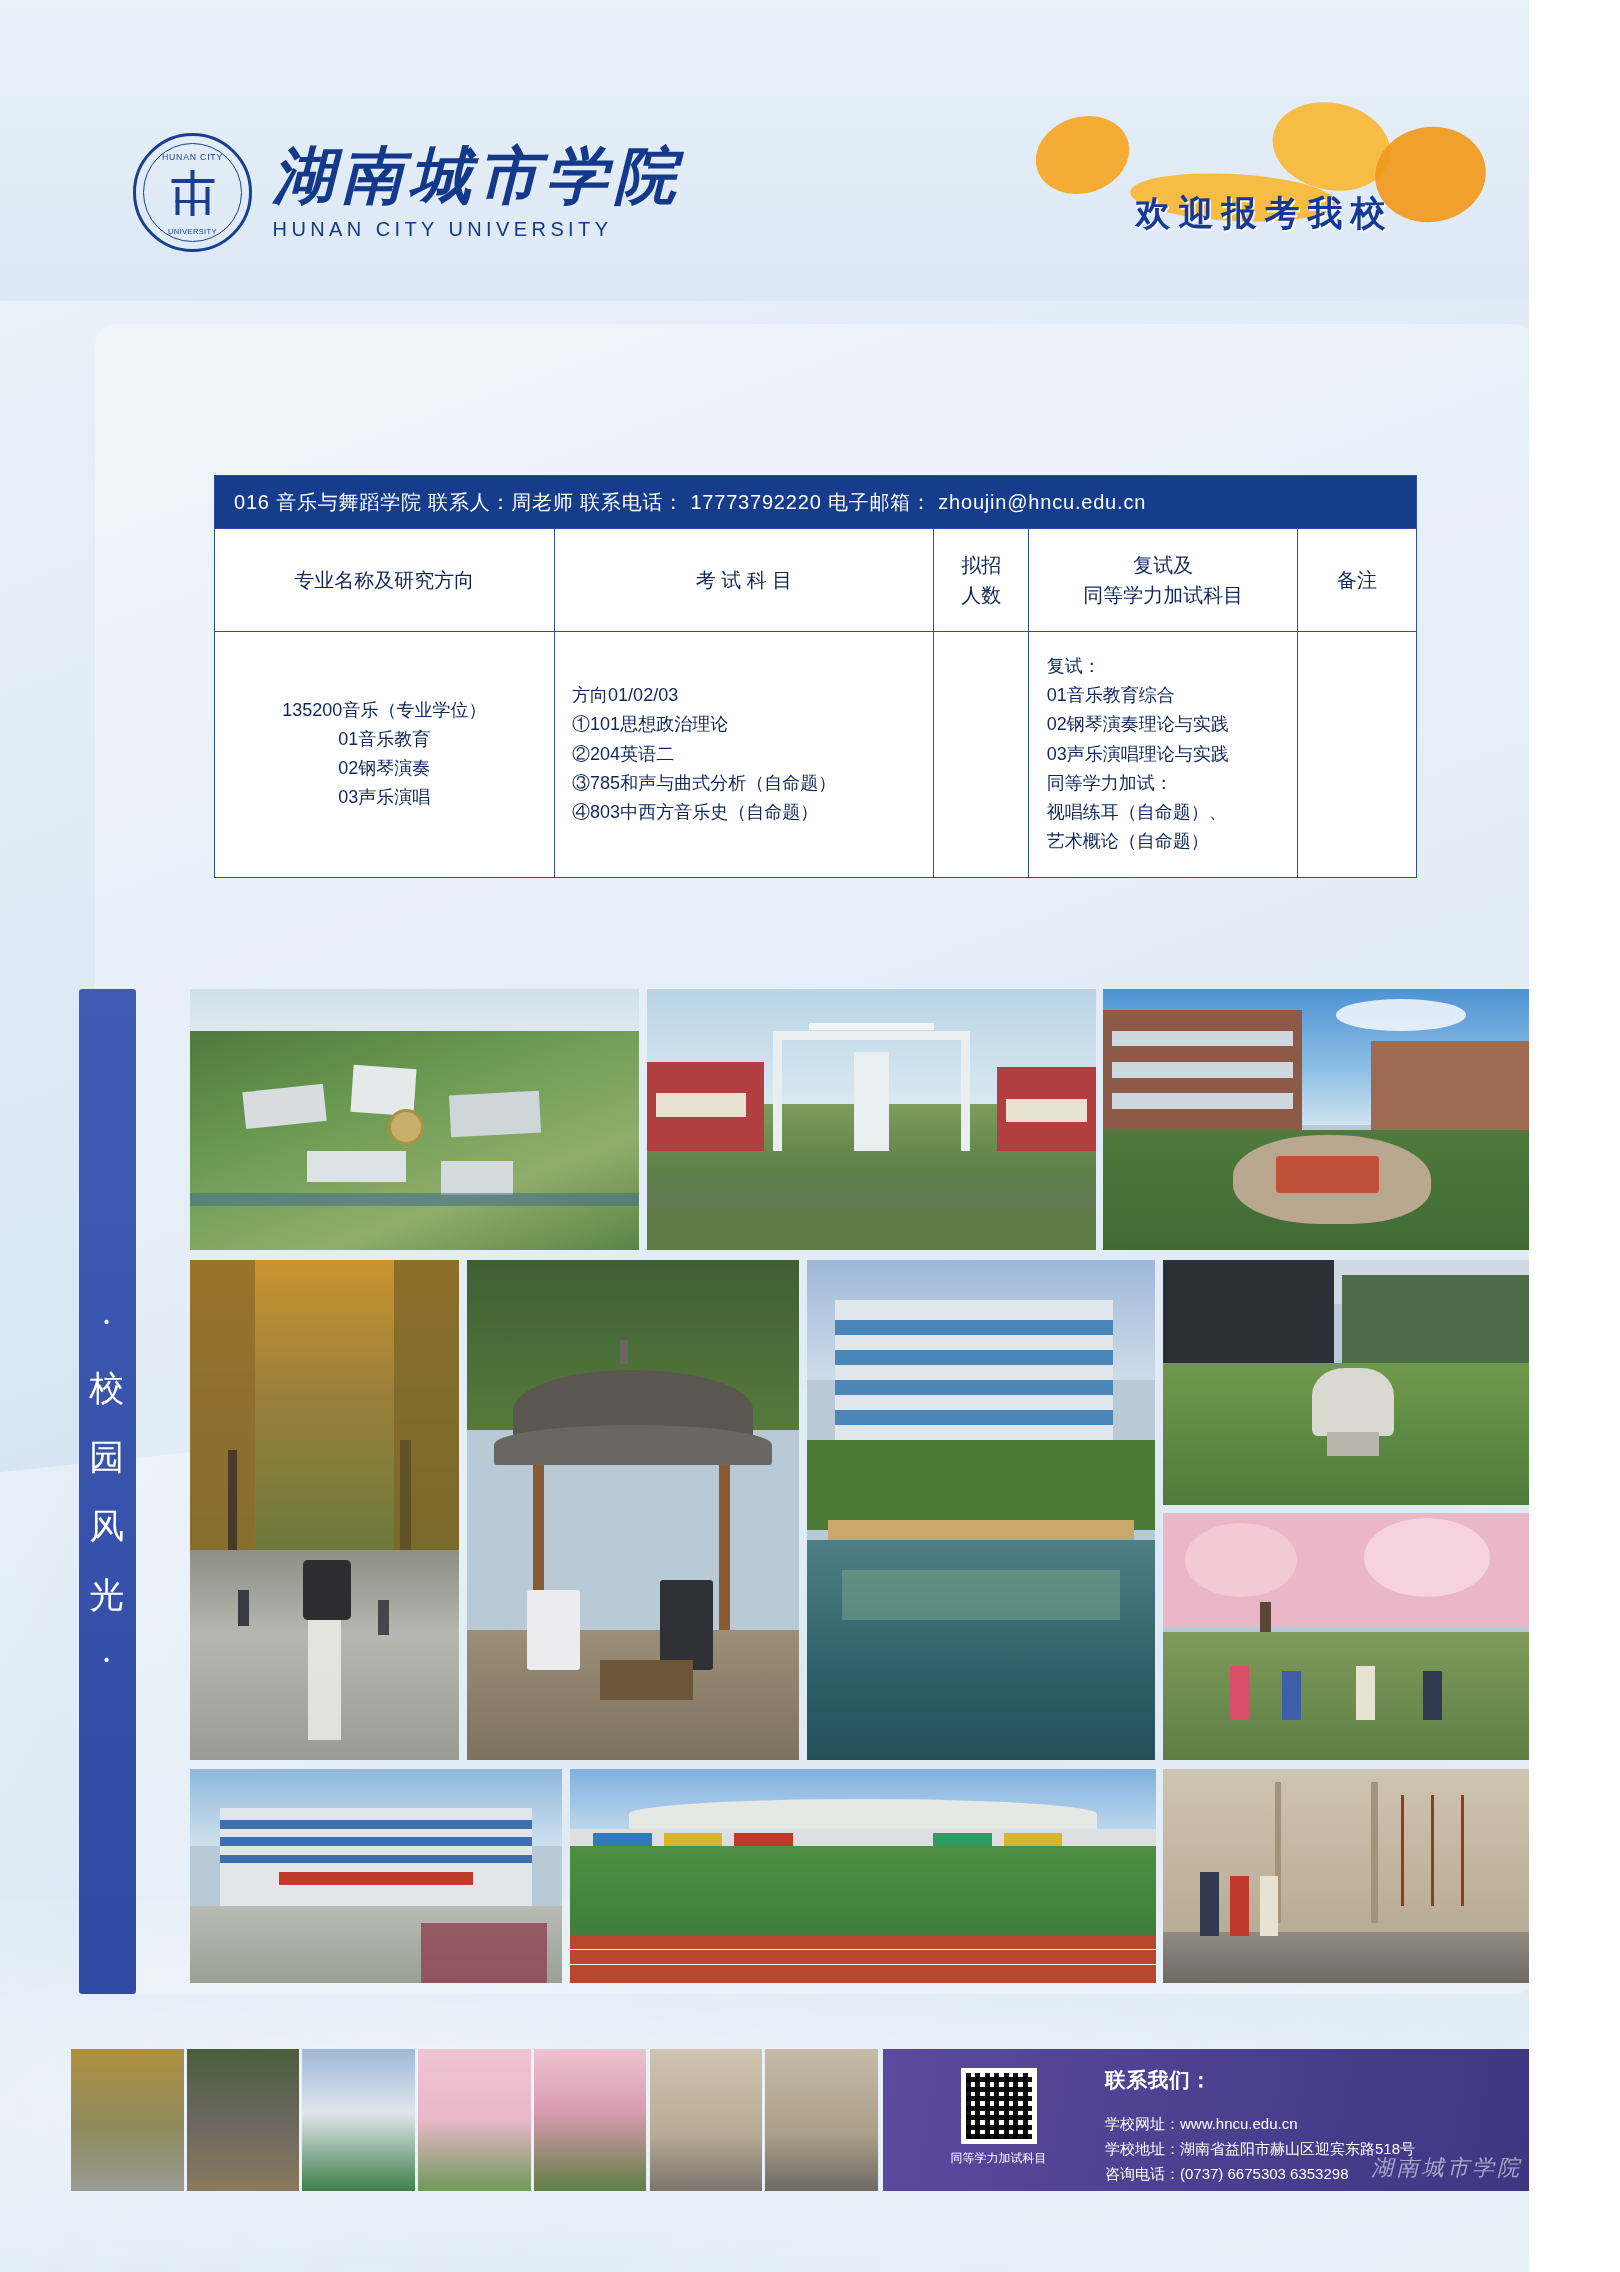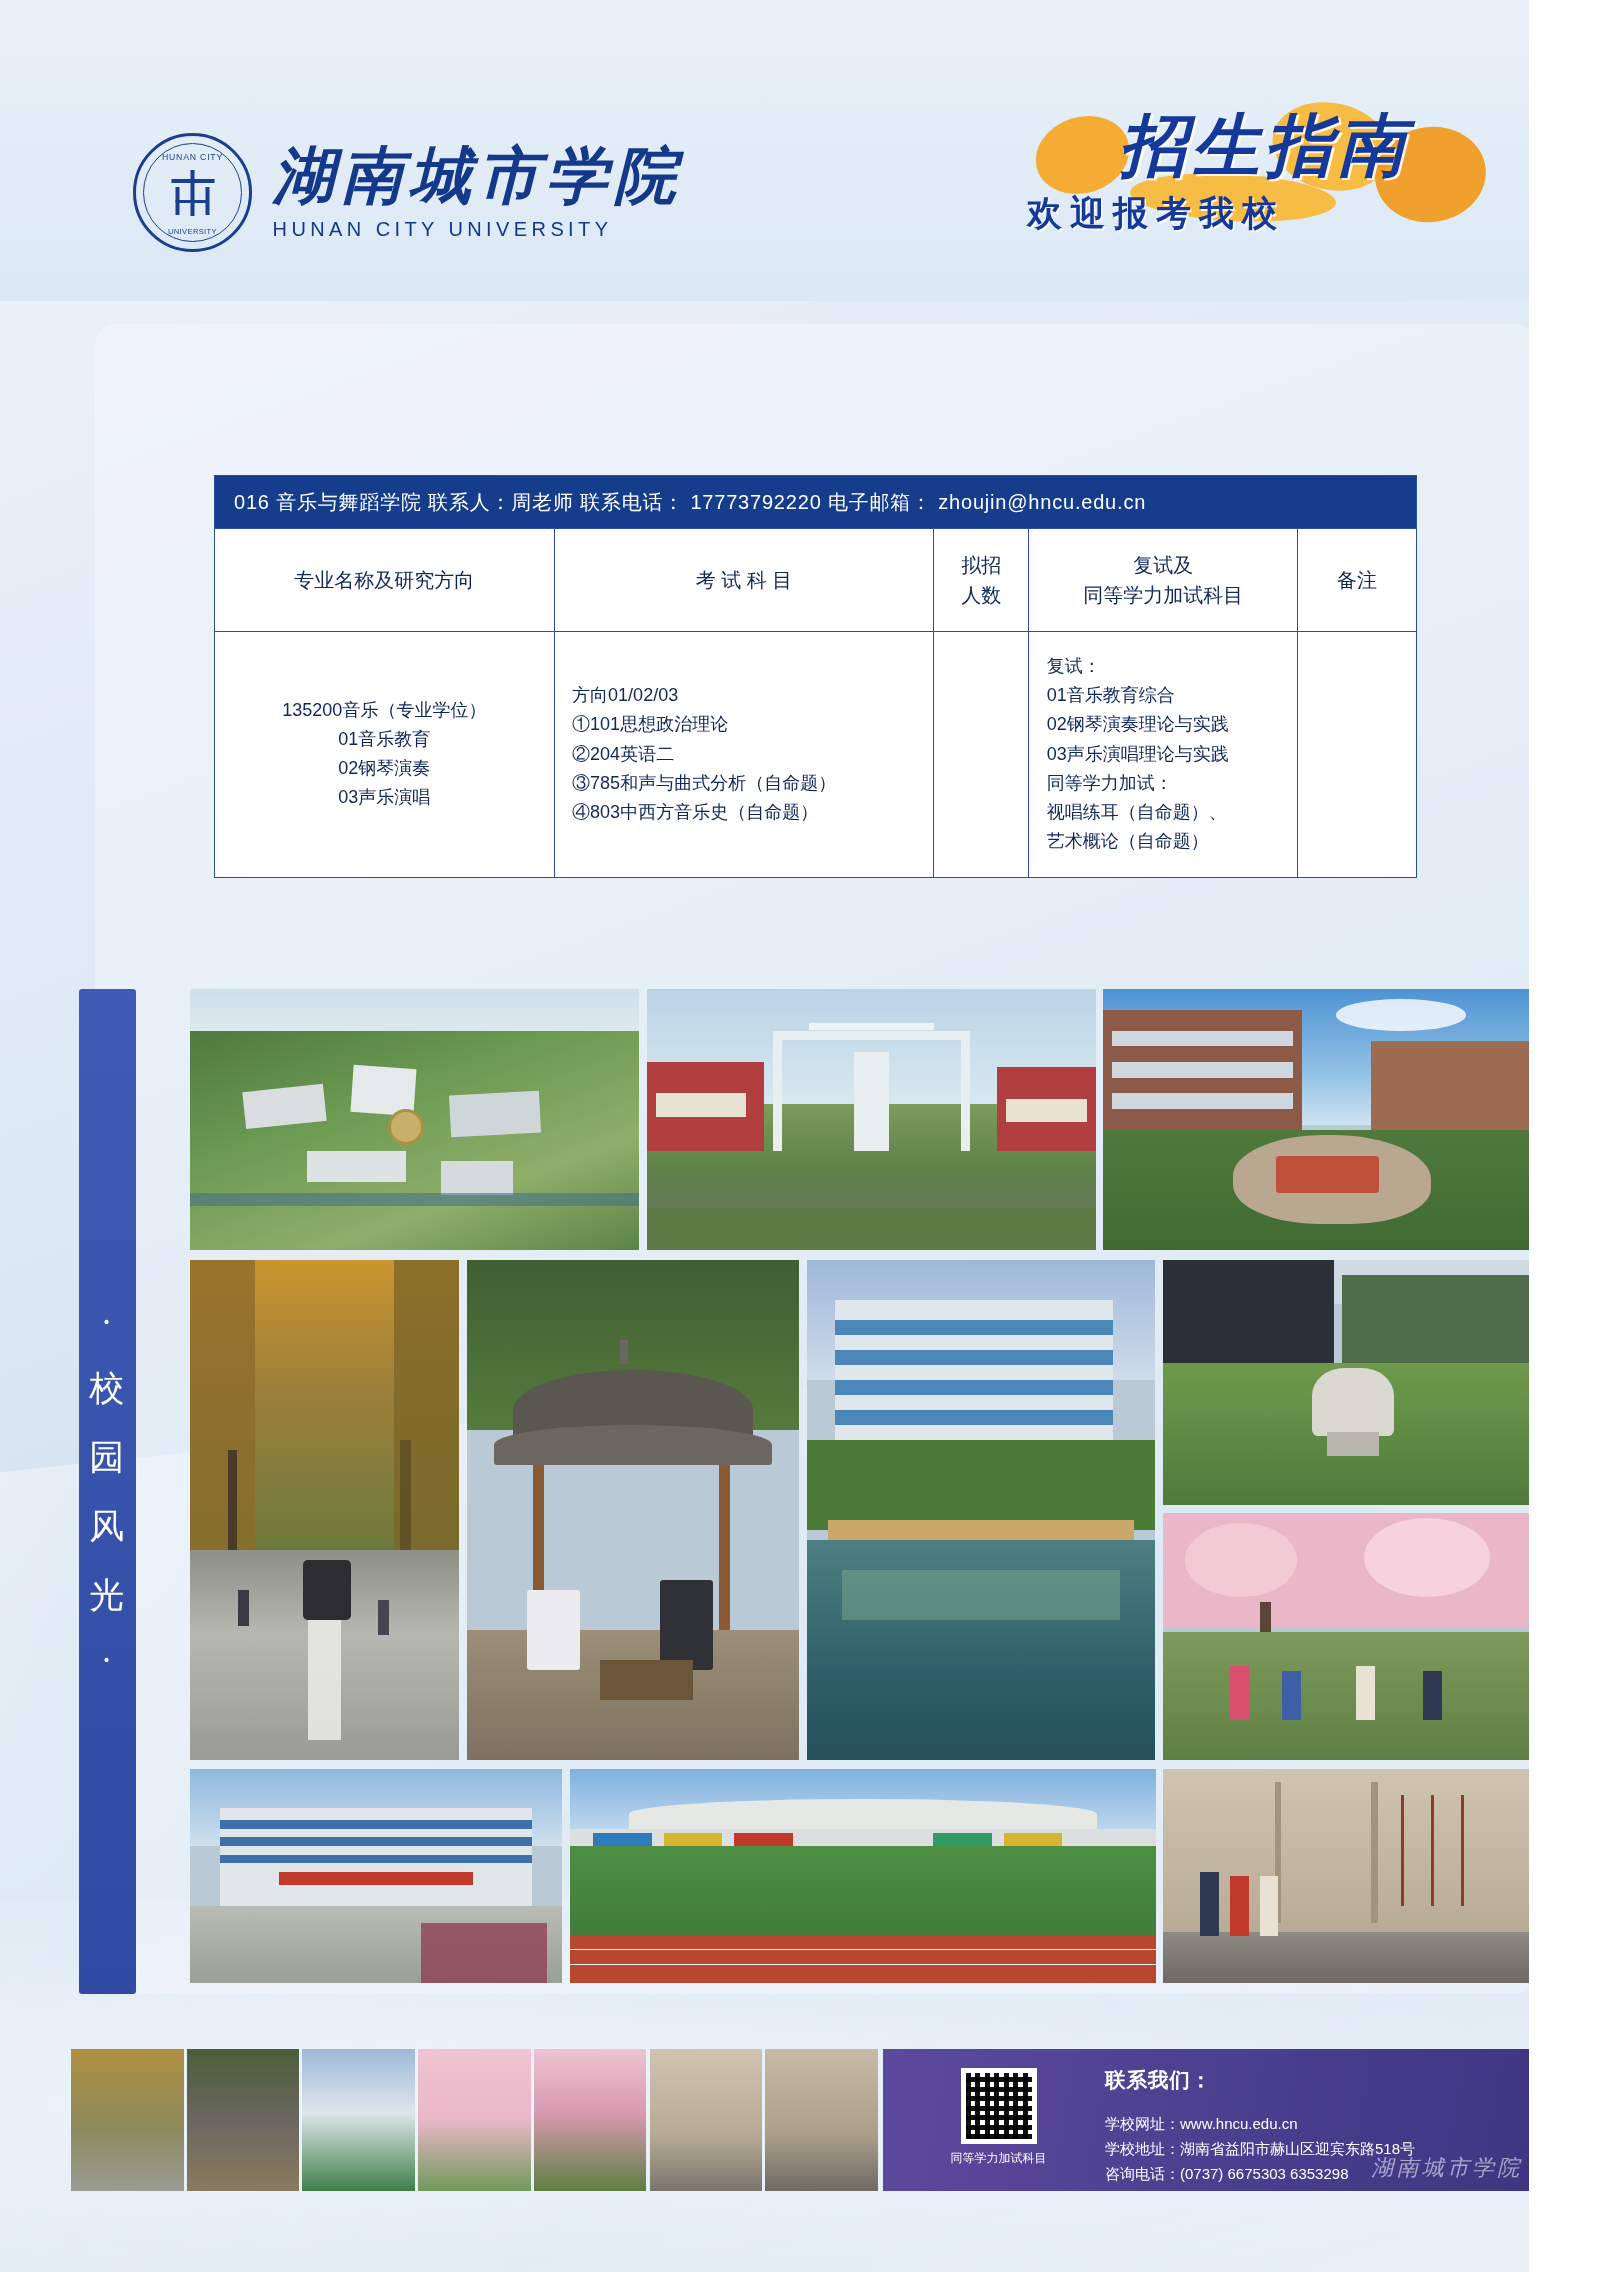--- a/index.html
+++ b/index.html
@@ -139,21 +139,21 @@
     font-weight: bold;
     font-style: italic;
     color: #15399a;
     letter-spacing: 4.7px;
     text-shadow: 2.4px 2.4px 0 rgba(255,255,255,0.85);
   }
   .banner-sub {
     position: absolute;
     left: 0; top: 95px;
     width: 100%;
-    text-align: left;
+    text-align: center;
     font-family: "Liberation Serif", serif;
     font-size: 35px;
     font-weight: bold;
     color: #15399a;
     letter-spacing: 8px;
     text-shadow: 1.6px 1.6px 0 rgba(255,255,255,0.85);
   }
 
   
   .panel {
@@ -336,21 +336,20 @@
       </div>
     </div>
 
     <div class="banner">
       <div class="banner-brush">
         <span class="s1"></span>
           <span class="s2"></span>
           <span class="s3"></span>
           <span class="s4"></span>
       </div>
-      <div class="banner-title">招生指南</div>
       <div class="banner-sub">欢迎报考我校</div>
     </div>
   </div>
 
   <div class="panel"></div>
 
   <div class="table-wrap">
     <table class="major-table">
       <tbody>
           <tr class="tbl-head-row">

